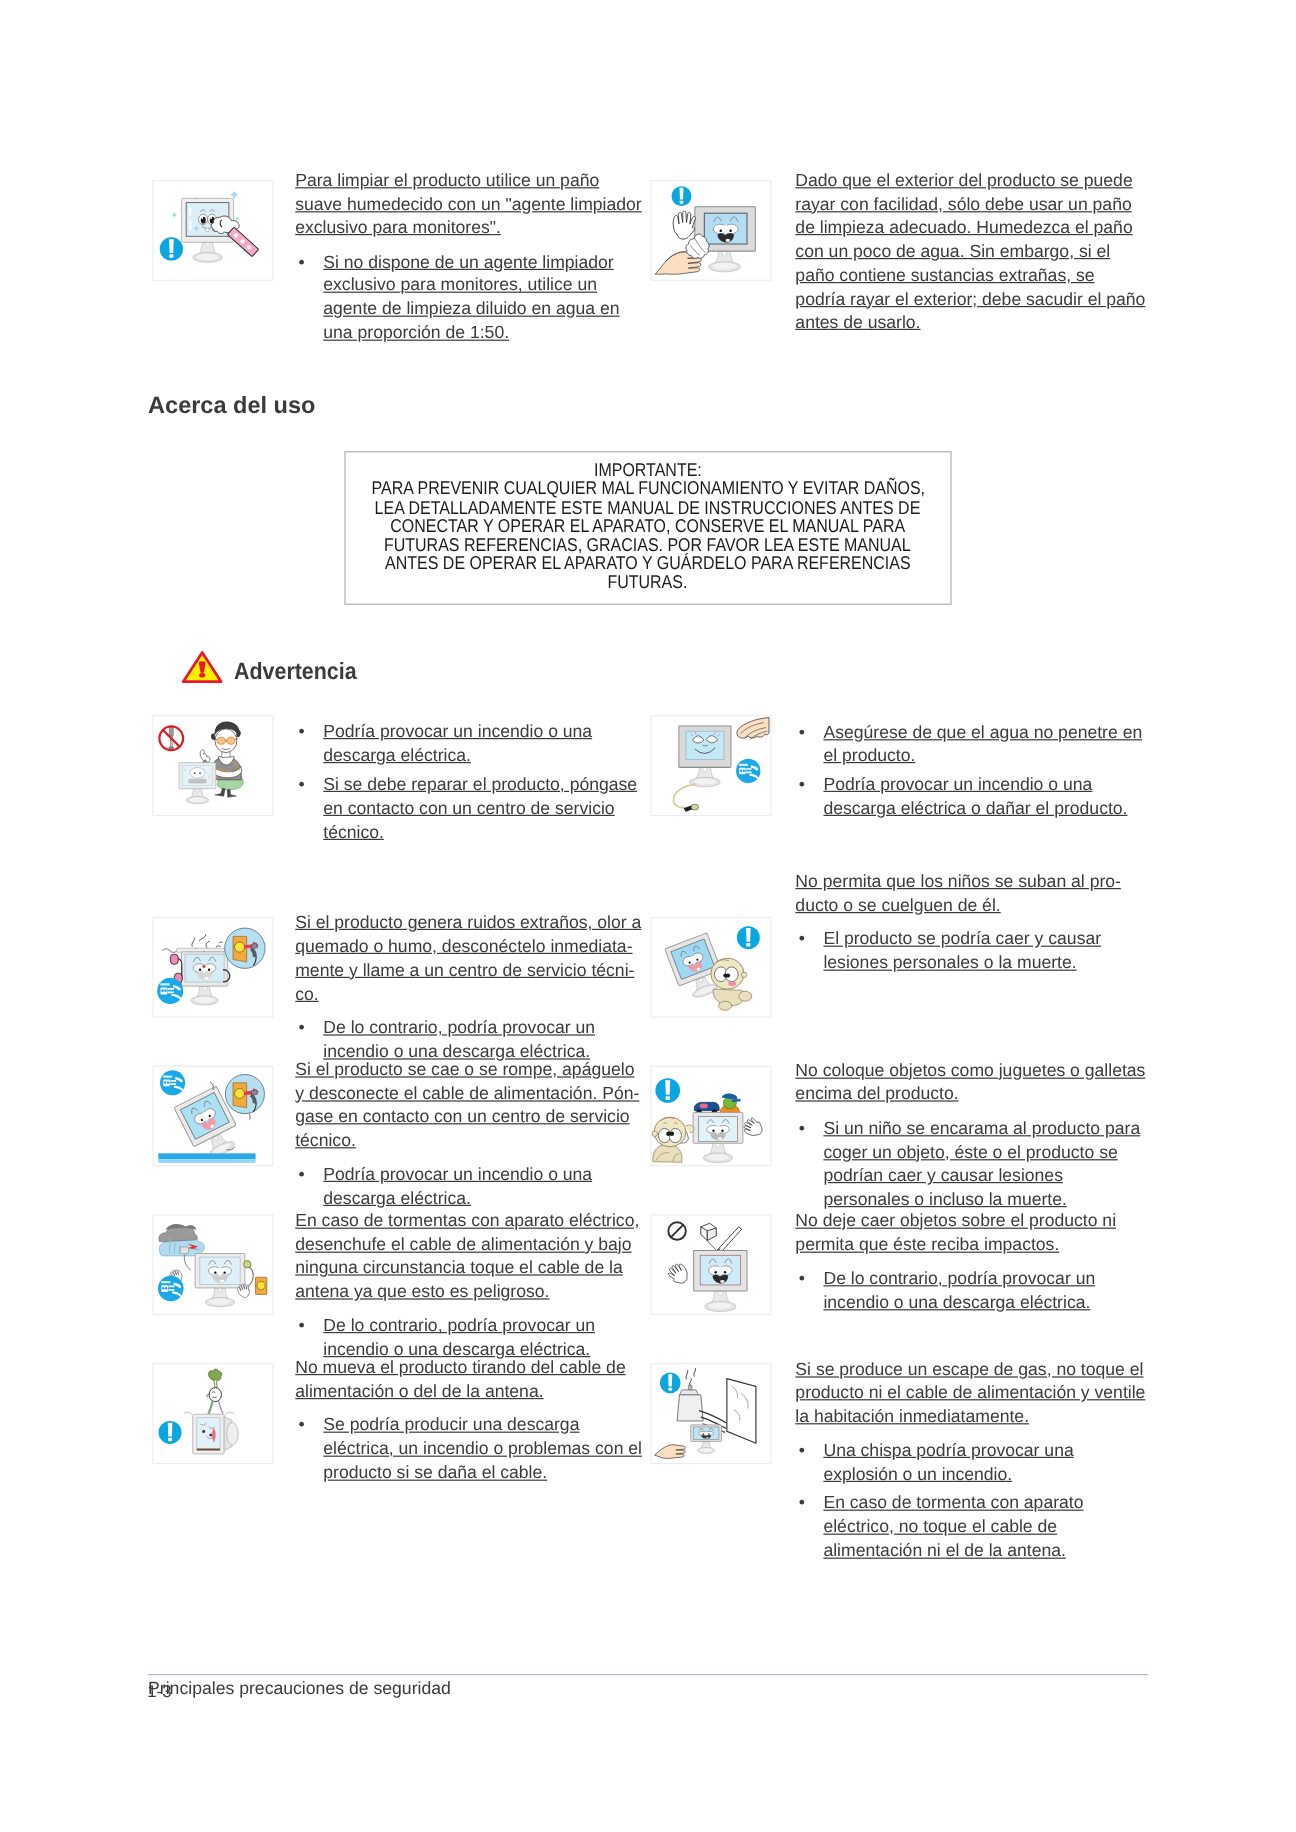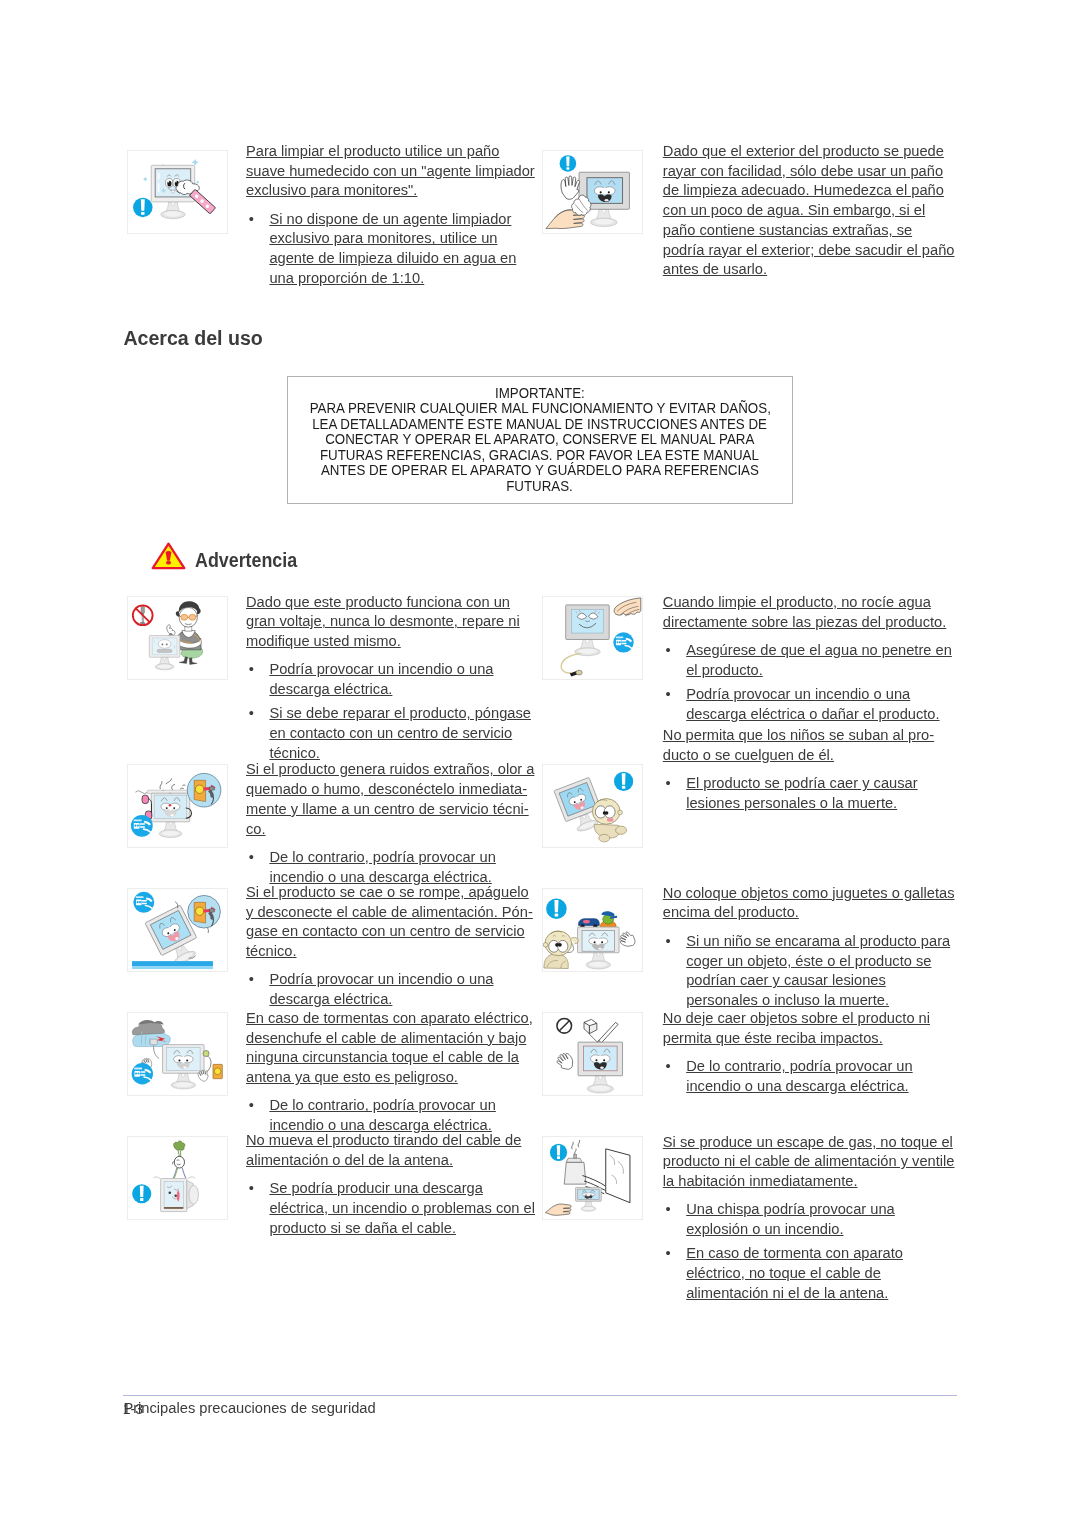--- a/index.html
+++ b/index.html
@@ -85,21 +85,21 @@
       <div class="para">
         <span class="ln">Para limpiar el producto utilice un paño</span>
         <span class="ln">suave humedecido con un "agente limpiador</span>
         <span class="ln">exclusivo para monitores".</span>
       </div>
       <div class="bullet first">
         <span class="bdot">•</span>
         <span class="ln">Si no dispone de un agente limpiador</span>
         <span class="ln">exclusivo para monitores, utilice un</span>
         <span class="ln">agente de limpieza diluido en agua en</span>
-        <span class="ln">una proporción de 1:10.</span>
+        <span class="ln">una proporción de 1:50.</span>
       </div>
     </div>
 <div class="iconbox" style="left:542.0px;top:150.2px;width:100.8px;height:84.0px">
       <svg viewBox="0 0 100 83">
         <rect width="100" height="83" fill="#fff"></rect>
         <g>
           <circle cx="25.2" cy="12.6" r="8.4" fill="#0aa6e1"></circle>
           <path d="M23.52 5.54 h3.36 l-0.38 10.00 h-2.60 z" fill="#fff"></path>
           <rect x="23.73" y="16.46" width="2.94" height="2.52" rx="0.50" fill="#fff"></rect>
         </g>
@@ -185,25 +185,20 @@
         <rect x="24.5" y="41.5" width="25" height="17.0" fill="#e5f2f8" stroke="#bdd0d9" stroke-width="0.5"></rect>
         <ellipse cx="37" cy="47.5" rx="6.5" ry="4.4" fill="#fff" stroke="#a6a6a6" stroke-width="0.5"></ellipse>
         <circle cx="34.8" cy="48" r="0.9" fill="#6b6b6b"></circle>
         <circle cx="39.2" cy="48" r="0.9" fill="#6b6b6b"></circle>
         <rect x="29.5" y="53.0" width="15" height="3.2" rx="1.6" fill="#c4c4c4" stroke="#a3a3a3" stroke-width="0.4"></rect>
         <path d="M26.5 43.5 q1 2 0 3.2 q-1 -1.2 0 -3.2 z" fill="#bcd9e6"></path>
         <path d="M47 48.5 q1.2 2.4 0 3.8 q-1.2 -1.4 0 -3.8 z" fill="#bcd9e6"></path>
       </svg>
     </div>
 <div class="txt" style="left:246.0px;top:592.6px">
-      <div class="para">
-        <span class="ln">Dado que este producto funciona con un</span>
-        <span class="ln">gran voltaje, nunca lo desmonte, repare ni</span>
-        <span class="ln">modifique usted mismo.</span>
-      </div>
       <div class="bullet first">
         <span class="bdot">•</span>
         <span class="ln">Podría provocar un incendio o una</span>
         <span class="ln">descarga eléctrica.</span>
       </div>
       <div class="bullet">
         <span class="bdot">•</span>
         <span class="ln">Si se debe reparar el producto, póngase</span>
         <span class="ln">en contacto con un centro de servicio</span>
         <span class="ln">técnico.</span>
@@ -483,24 +478,20 @@
           <circle cx="75.42" cy="45.79" r="1.03" fill="#19a8e8"></circle>
           <circle cx="77.79" cy="45.79" r="1.03" fill="#19a8e8"></circle>
           <rect x="79.54" y="43.63" width="4.94" height="1.44" rx="0.41" fill="#fff"></rect>
           <rect x="79.54" y="46.41" width="4.94" height="1.44" rx="0.41" fill="#fff"></rect>
           <path d="M83.77 41.26 c3.71 0.52 5.77 1.85 6.39 3.60 l-1.85 0.93 c-0.93 -1.44 -2.68 -2.37 -4.53 -2.47 z" fill="#fff"></path>
           <path d="M83.15 49.19 c3.09 0.21 5.15 1.34 6.39 2.68" stroke="#fff" stroke-width="1.54" fill="none" stroke-linecap="round"></path>
         </g>
       </svg>
     </div>
 <div class="txt" style="left:662.8px;top:593.0px">
-      <div class="para">
-        <span class="ln">Cuando limpie el producto, no rocíe agua</span>
-        <span class="ln">directamente sobre las piezas del producto.</span>
-      </div>
       <div class="bullet first">
         <span class="bdot">•</span>
         <span class="ln">Asegúrese de que el agua no penetre en</span>
         <span class="ln">el producto.</span>
       </div>
       <div class="bullet">
         <span class="bdot">•</span>
         <span class="ln">Podría provocar un incendio o una</span>
         <span class="ln">descarga eléctrica o dañar el producto.</span>
       </div>

